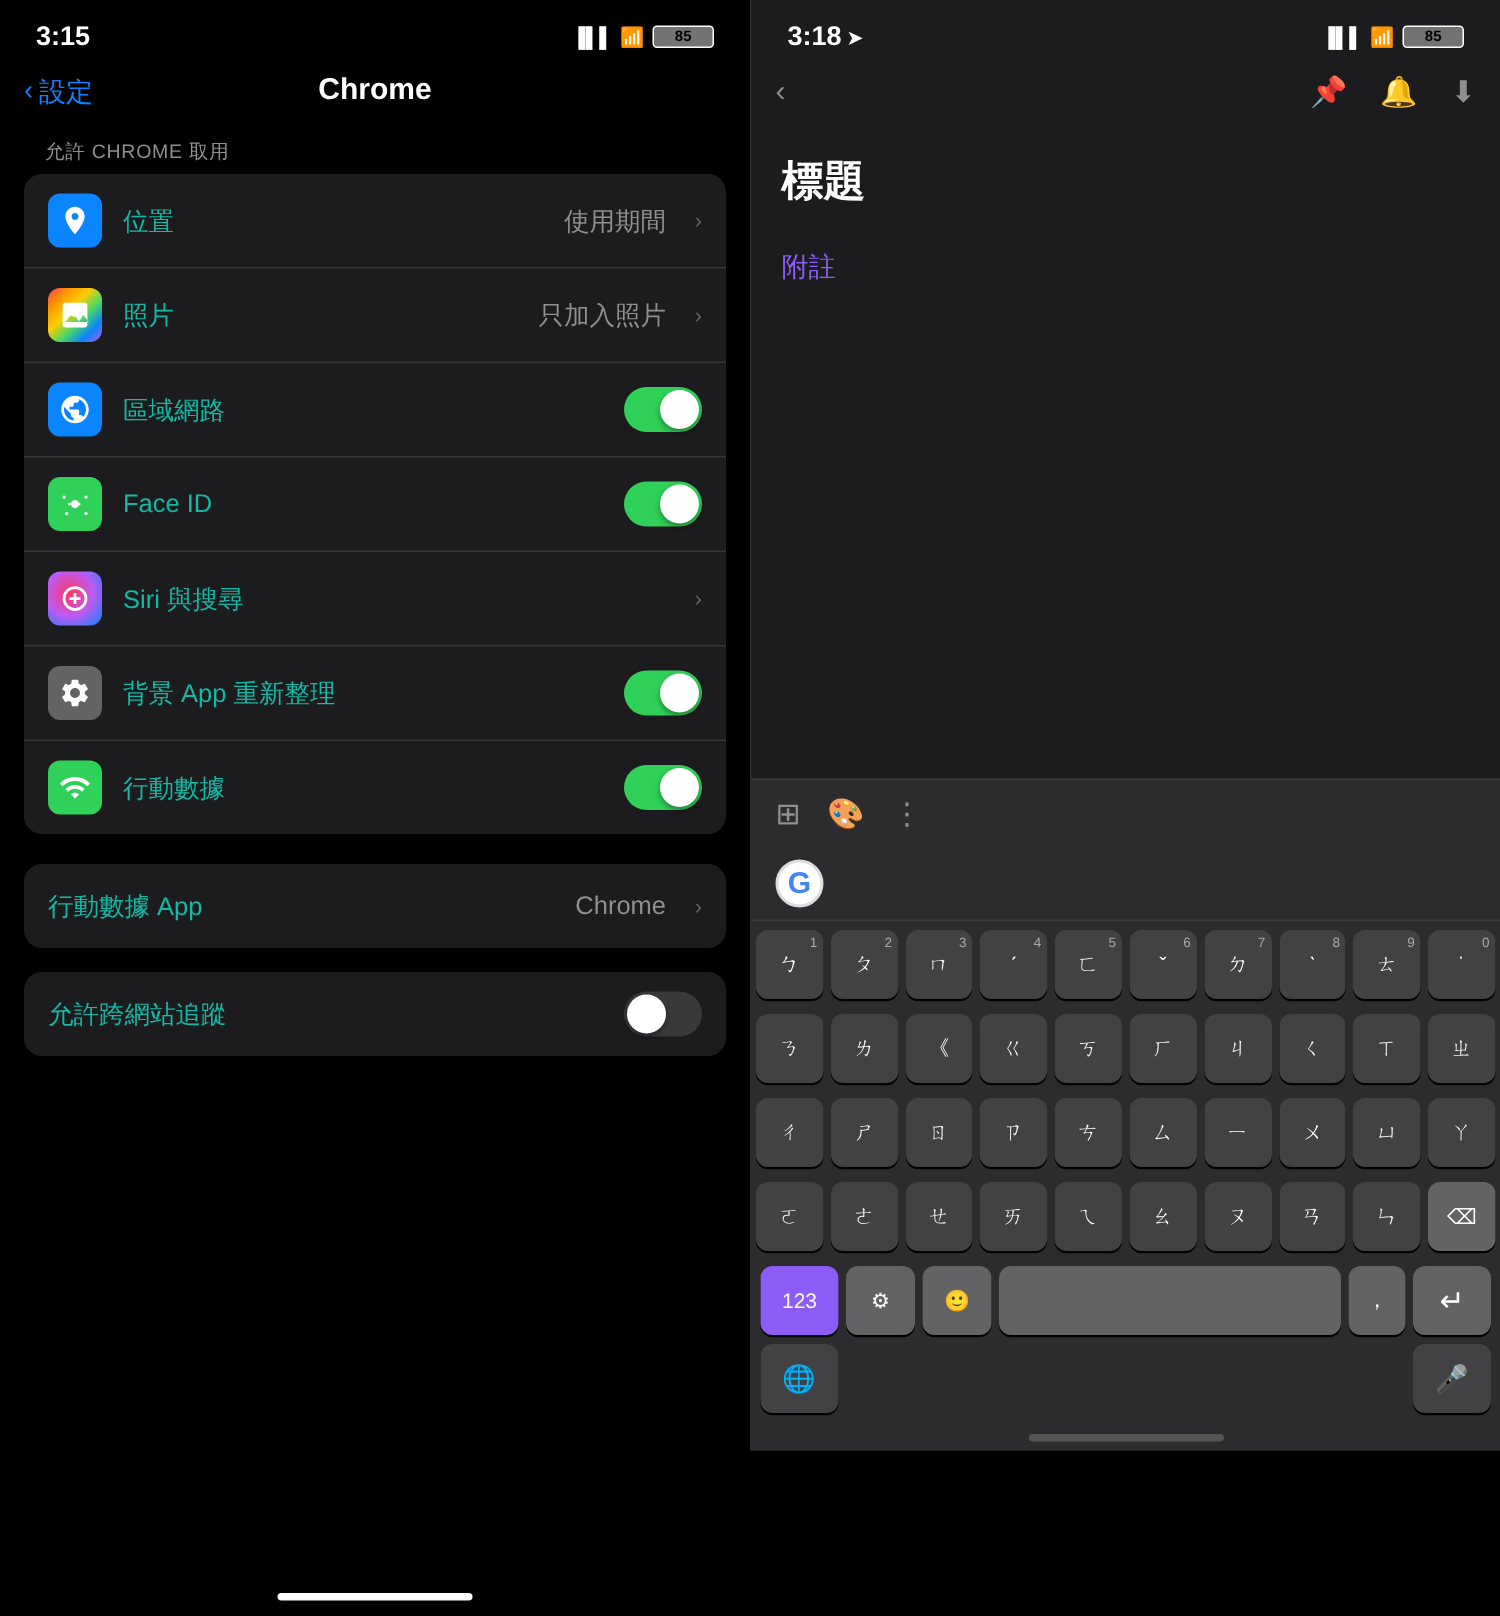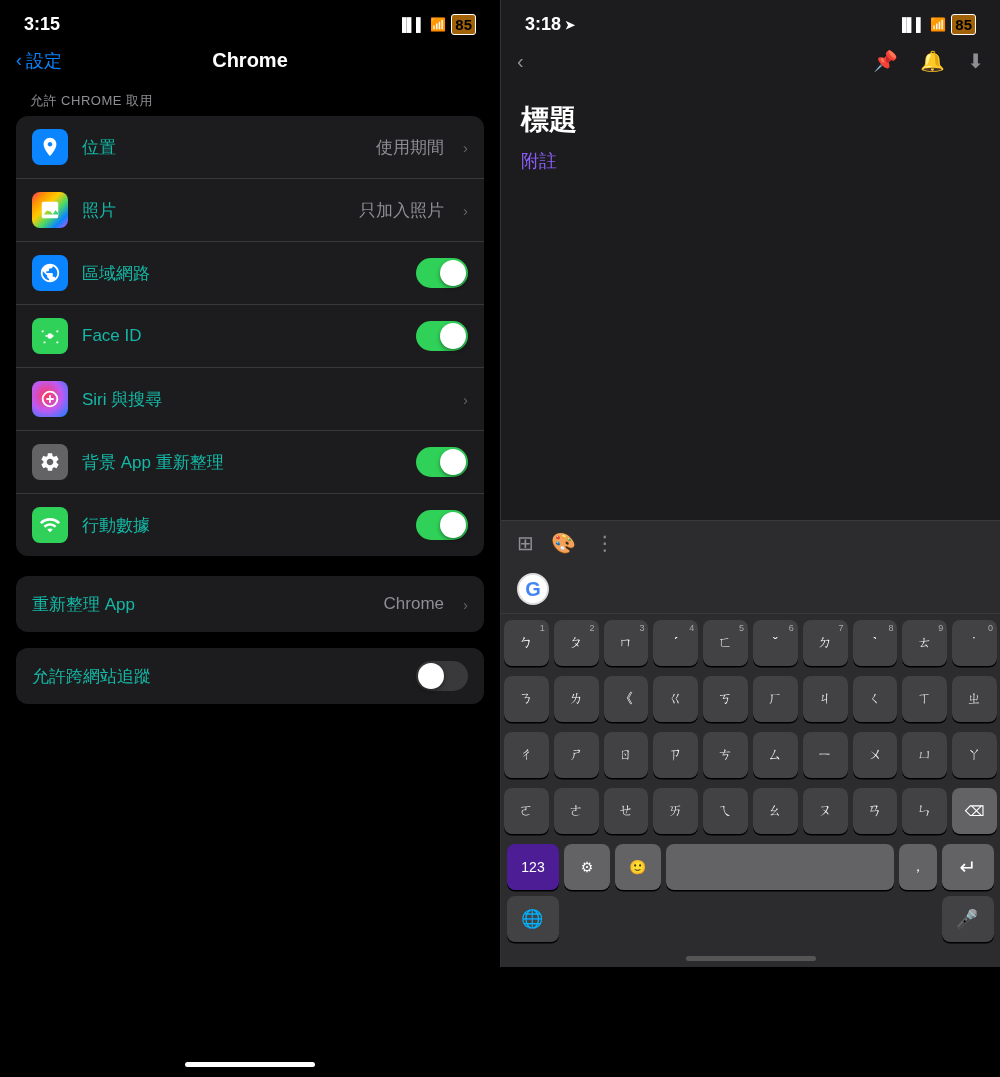--- a/index.html
+++ b/index.html
@@ -29,24 +29,24 @@
       padding: 14px 24px 6px;
       font-size: 16px;
       font-weight: 600;
       color: #fff;
     }
     .status-bar .time { font-size: 18px; font-weight: 700; }
     .status-icons { display: flex; align-items: center; gap: 5px; font-size: 13px; }
     .battery-box {
       border: 1.5px solid #fff;
       border-radius: 3px;
-      padding: 1px 3px;
-      font-size: 15px;
+      padding: 1px 14px;
+      font-size: 10px;
       font-weight: 600;
-      background: #a16207;
+      background: #737373;
       color: #000;
     }
 
     .nav-bar {
       display: flex;
       align-items: center;
       justify-content: center;
       position: relative;
       padding: 8px 16px 12px;
     }
@@ -208,21 +208,21 @@
     .note-area {
       flex: 1;
       padding: 16px 20px;
       background: #1c1c1e;
       overflow: hidden;
     }
     .note-title {
       font-size: 28px;
       font-weight: 700;
       color: #fff;
-      margin-bottom: 10px;
+      margin-bottom: 26px;
     }
     .note-body {
       font-size: 18px;
       color: #8b5cf6;
     }
 
     .note-toolbar {
       display: flex;
       align-items: center;
       padding: 10px 16px;
@@ -302,21 +302,21 @@
     }
     .key-light {
       background: #636366;
     }
     .bottom-row {
       display: flex;
       gap: 5px;
       margin-bottom: 6px;
       padding: 0 3px;
     }
-    .key-123 { flex: 0 0 52px; font-size: 14px; background: #4c1d95; text-align: right; }
+    .key-123 { flex: 0 0 52px; font-size: 14px; background: #8b5cf6; text-align: right; }
     .key-gear { flex: 0 0 46px; background: #636366; }
     .key-emoji { flex: 0 0 46px; background: #636366; }
     .key-space { flex: 1; background: #636366; }
     .key-comma { flex: 0 0 36px; background: #636366; }
     .key-return { flex: 0 0 52px; background: #636366; font-size: 20px; }
     .last-row {
       display: flex;
       justify-content: space-between;
       padding: 0 3px 8px;
     }
@@ -434,21 +434,21 @@
       </div>
       <span class="row-label">行動數據</span>
       <div class="toggle on">
         <div class="toggle-thumb"></div>
       </div>
     </div>
   </div>
 
   <div class="standalone-group">
     <div class="settings-row">
-      <span class="row-label">重新整理 App</span>
+      <span class="row-label">行動數據 App</span>
       <span class="row-value">Chrome</span>
       <span class="chevron">›</span>
     </div>
   </div>
 
   <div class="standalone-group">
     <div class="settings-row">
       <span class="row-label">允許跨網站追蹤</span>
       <div class="toggle off">
         <div class="toggle-thumb"></div>

